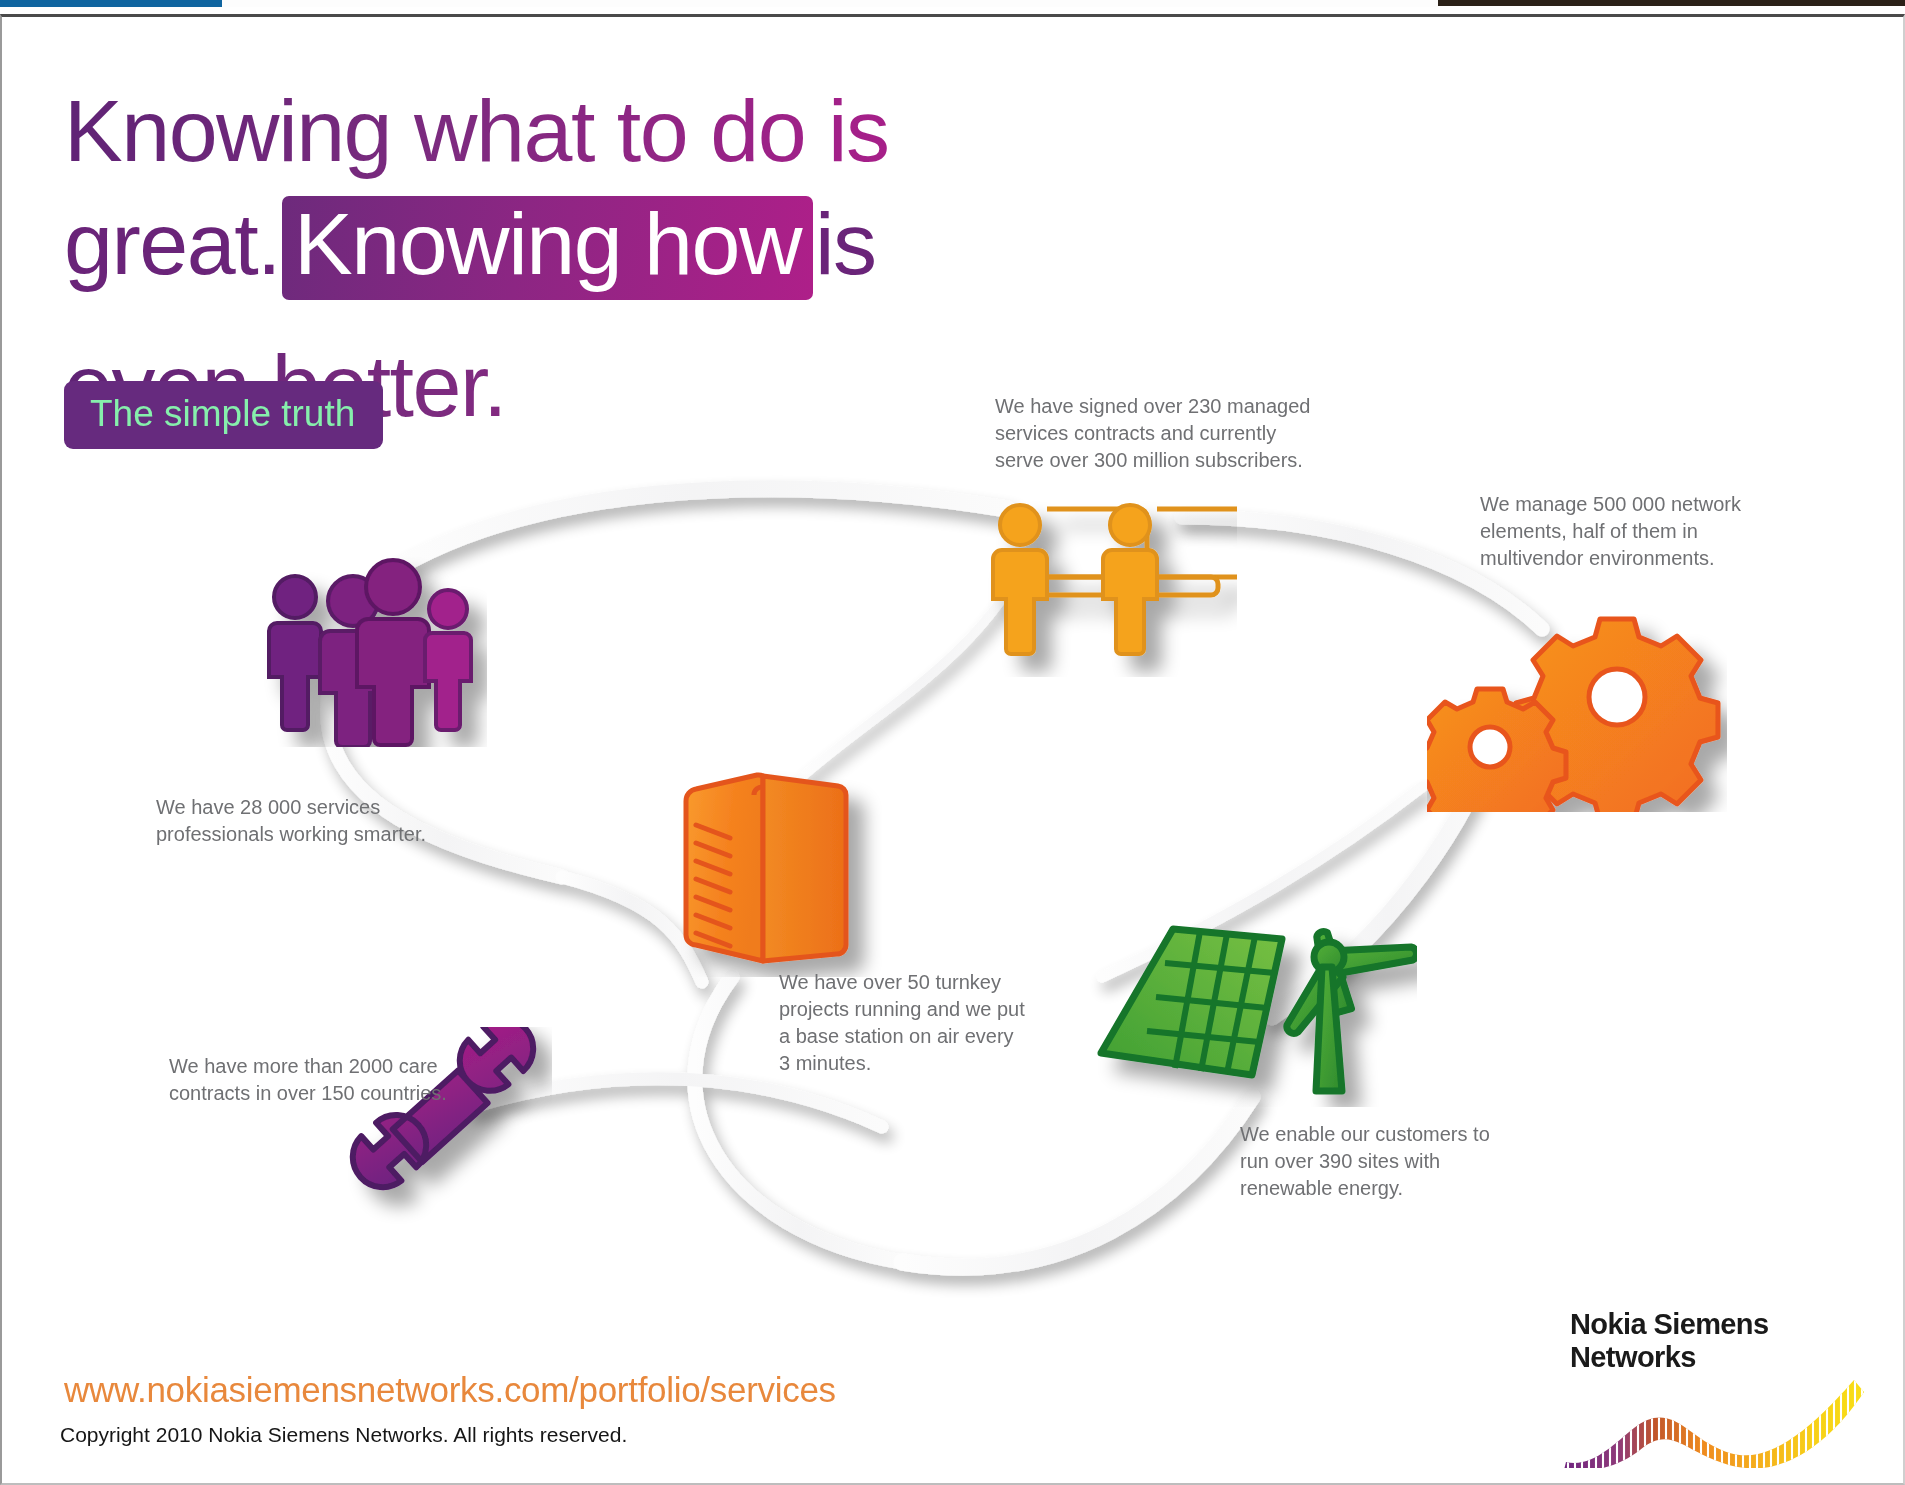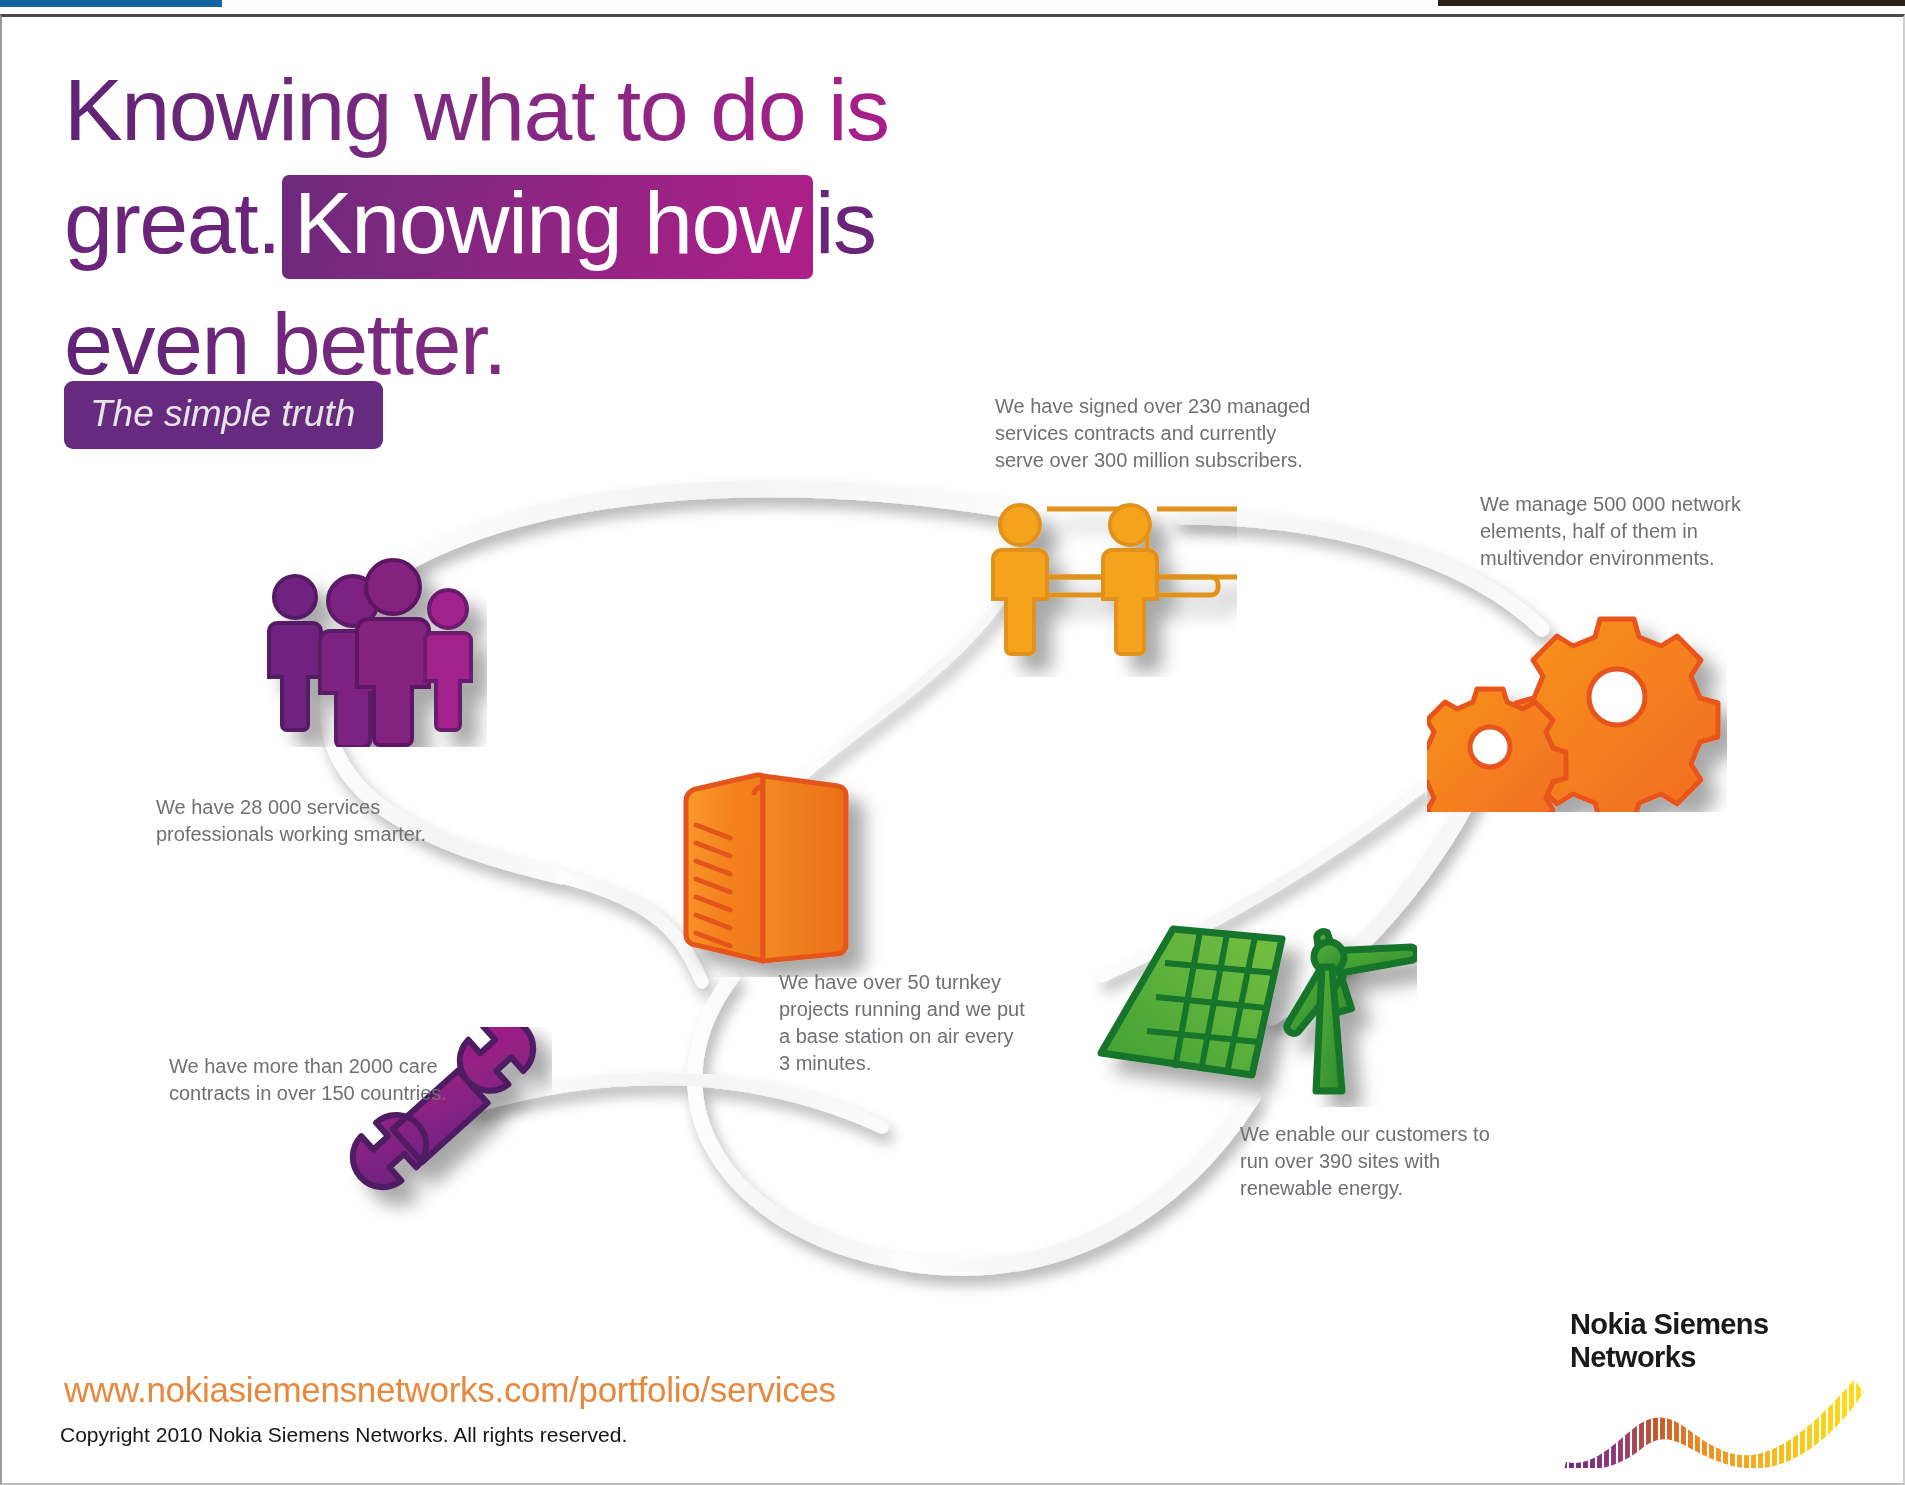--- a/index.html
+++ b/index.html
@@ -49,42 +49,41 @@
   
   #headline {
     position:absolute; left:62px; top:45px; width:1080px;
   }
   .hl-line {
     font-size:88px; line-height:96px; font-weight:400;
     letter-spacing:-1.5px; white-space:nowrap;
   }
   .hl-grad {
     background:linear-gradient(100deg,#5f2375 0%,#7c2b7f 35%,#a32089 72%,#b81d86 100%);
-    -webkit-background-clip:text; background-clip:text; color:transparent;
+    -webkit-background-clip:text; background-clip:text; color:transparent;margin-top:21px;
   }
   .hl-plain { color:#6a2479; }
   .hl-hi {
     display:inline-block;
     background:linear-gradient(100deg,#6d2a7c 0%,#8c2683 45%,#ae1f89 100%);
     color:#ffffff;
     padding:2px 12px 10px 12px;
     border-radius:7px;
     margin:17px 2px;
     line-height:92px;
   }
   #simple-truth-badge {
     position:absolute; left:62px; top:364px;
     background:#662a7e;
-    color:#e5e5e5;
+    color:#86efac;
     font-size:37px; line-height:37px;
     padding:14px 28px 17px 26px;
     border-radius:9px;
     display:inline-block;
     white-space:nowrap;
-    font-style:italic;
   }
 
   
   .callout {
     position:absolute;
     color:#6f7073;
     font-size:20px;
     line-height:27px;
     white-space:pre-line;
   }

